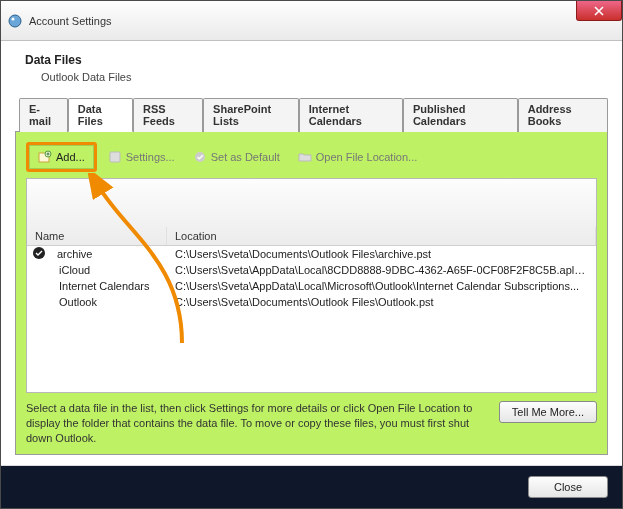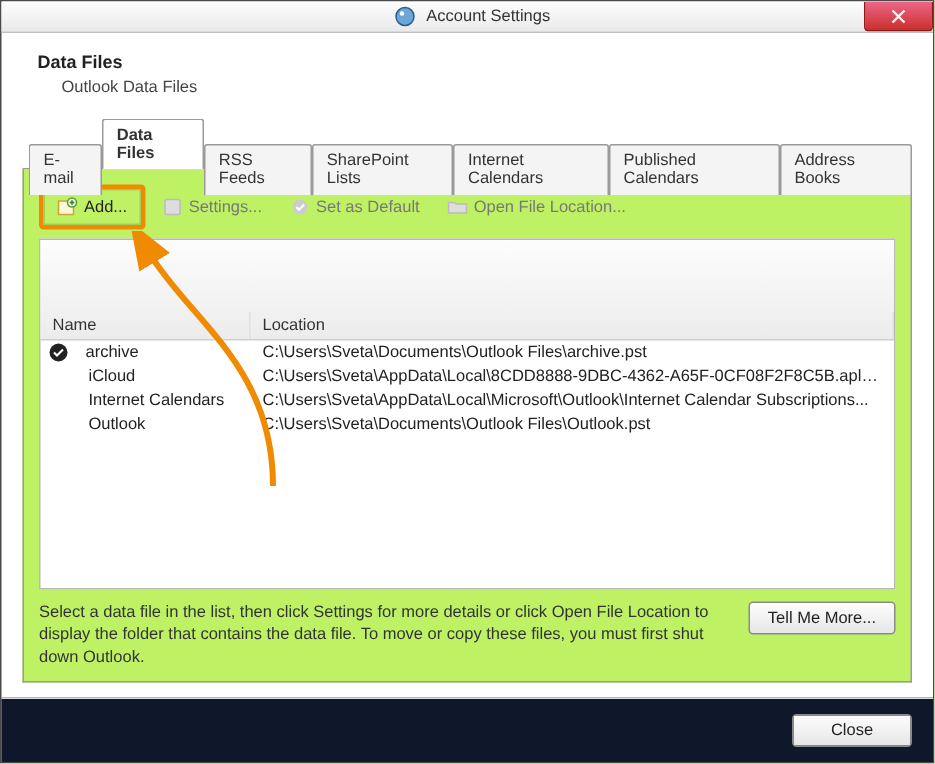--- a/index.html
+++ b/index.html
@@ -1,47 +1,47 @@
 <!DOCTYPE html>
 <html><head>
 <meta charset="utf-8">
 <style>
 * { box-sizing: border-box; font-family: "Segoe UI", Tahoma, sans-serif; font-size: 11px; }
 body { margin: 0; background: #fff; }
 .window { width: 623px; height: 509px; border: 1px solid #4a4a4a; display: flex; flex-direction: column; background: #fff; }
-.titlebar { height: 21px; background: linear-gradient(#fdfdfd, #eaeaea); border-bottom: 1px solid #c0c0c0; display: flex; align-items: center; padding: 0 0 0 6px; position: relative; justify-content: center; }
+.titlebar { height: 40px; background: linear-gradient(#fdfdfd, #eaeaea); border-bottom: 1px solid #c0c0c0; display: flex; align-items: center; padding: 0 0 0 6px; position: relative; }
 .titlebar .app-icon { width: 16px; height: 16px; margin-right: 6px; }
 .titlebar .title { color: #333; }
 .close-btn { position: absolute; right: 0; top: 0; width: 46px; height: 20px; background: linear-gradient(#e68, #c9302c); border: 1px solid #8b1a1a; border-top: none; border-bottom-left-radius: 3px; border-bottom-right-radius: 3px; display: flex; align-items: center; justify-content: center; color: #fff; font-weight: bold; cursor: pointer; }
 .close-btn svg { width: 10px; height: 10px; }
 .content { flex: 1; padding: 12px 14px 10px; display: flex; flex-direction: column; }
 .header-block { margin: 0 0 14px 10px; }
 .header-title { font-weight: bold; font-size: 12px; color: #222; }
 .header-sub { margin: 4px 0 0 16px; color: #444; }
 .tabstrip { display: flex; border-bottom: 1px solid #9a9a9a; padding-left: 4px; }
-.tab { padding: 4px 9px; border: 1px solid #9a9a9a; border-bottom: none; background: #f4f4f4; margin-right: 0; position: relative; top: 18px; color: #333; cursor: pointer; border-radius: 2px 2px 0 0; }
+.tab { padding: 4px 9px; border: 1px solid #9a9a9a; border-bottom: none; background: #f4f4f4; margin-right: 0; position: relative; top: 1px; color: #333; cursor: pointer; border-radius: 2px 2px 0 0; font-weight: bold; }
 .tab + .tab { border-left: 1px solid #9a9a9a; }
 .tab.active { background: #fff; font-weight: bold; z-index: 2; top: 1px; border-bottom: 1px solid #fff; }
 .panel { border: 1px solid #9a9a9a; border-top: none; flex: 1; padding: 8px 10px; background: #bef264; display: flex; flex-direction: column; }
 .toolbar { display: flex; align-items: center; gap: 4px; padding: 2px 0 6px; }
 .tbtn { display: inline-flex; align-items: center; gap: 4px; padding: 3px 6px; color: #777; cursor: default; border: 1px solid transparent; border-radius: 2px; }
 .tbtn.enabled { color: #222; cursor: pointer; }
 .tbtn .ic { width: 14px; height: 14px; display: inline-flex; align-items: center; justify-content: center; }
 .highlight-ring { border: 3px solid #f08a00; border-radius: 3px; padding: 1px 2px; box-shadow: 0 0 0 1px rgba(0,0,0,.15) inset; }
 .listview { border: 1px solid #b8b8b8; flex: 1; background: #fff; display: flex; flex-direction: column; min-height: 160px; position: relative; }
 .lv-header { display: flex; background: linear-gradient(#fdfdfd,#ececec); border-bottom: 1px solid #cfcfcf; }
 .lv-header .col { padding: 3px 8px; color: #333; border-right: 1px solid #e0e0e0; margin-top: 48px; }
 .col-name { width: 140px; flex: 0 0 140px; }
 .col-loc { flex: 1; }
 .lv-body { flex: 1; overflow: hidden; }
 .row { display: flex; padding: 1px 0; }
 .row .cell { padding: 1px 8px; white-space: nowrap; overflow: hidden; text-overflow: ellipsis; color: #222; }
 .check { width: 12px; height: 12px; border-radius: 50%; background: #222; display: inline-flex; align-items: center; justify-content: center; margin-right: 4px; flex: 0 0 12px; }
 .check svg { width: 8px; height: 8px; }
-.name-cell { width: 140px; flex: 0 0 140px; display: flex; align-items: center; padding-left: 6px; }
+.name-cell { width: 140px; flex: 0 0 140px; display: flex; align-items: flex-start; padding-left: 6px; }
 .name-cell.noicon { padding-left: 24px; }
 .footer-row { display: flex; align-items: flex-start; gap: 10px; margin-top: 8px; }
 .footer-text { flex: 1; color: #333; line-height: 1.35; }
 .btn { border: 1px solid #8a8a8a; background: linear-gradient(#fdfdfd,#e6e6e6); padding: 4px 12px; border-radius: 3px; cursor: pointer; color: #222; }
 .bottom-bar { padding: 10px 14px; display: flex; justify-content: flex-end; border-top: 1px solid #dcdcdc; background: #0f172a; }
 .arrow { position: absolute; pointer-events: none; }
 </style>
 </head>
 <body>
 

